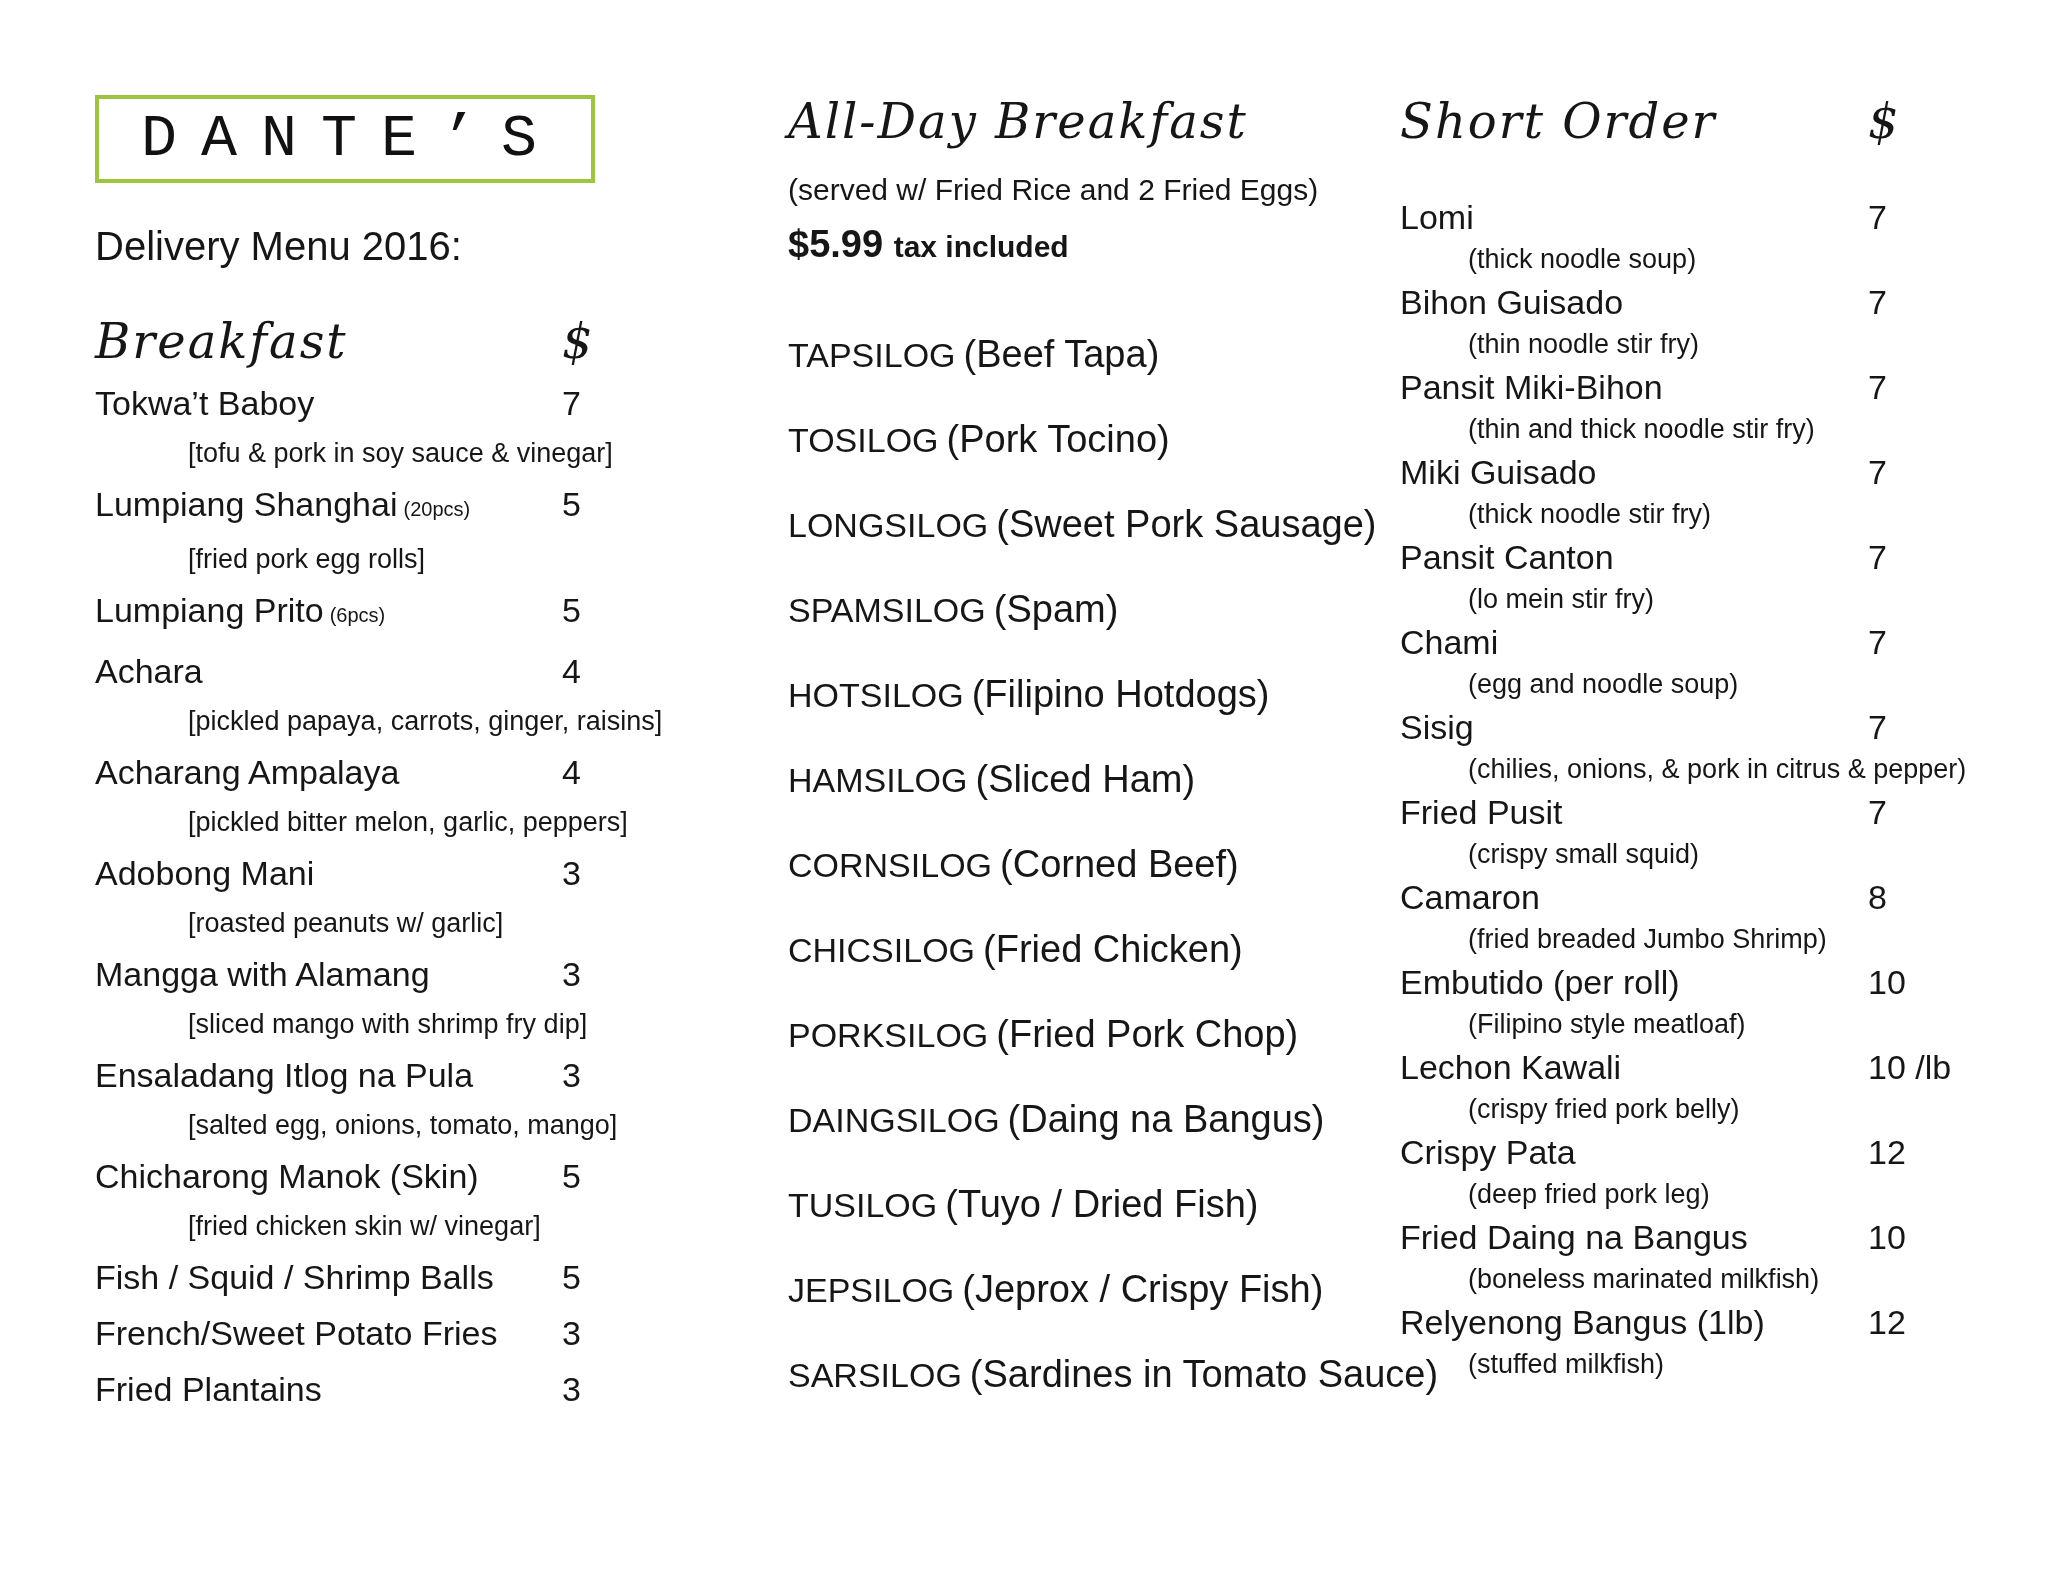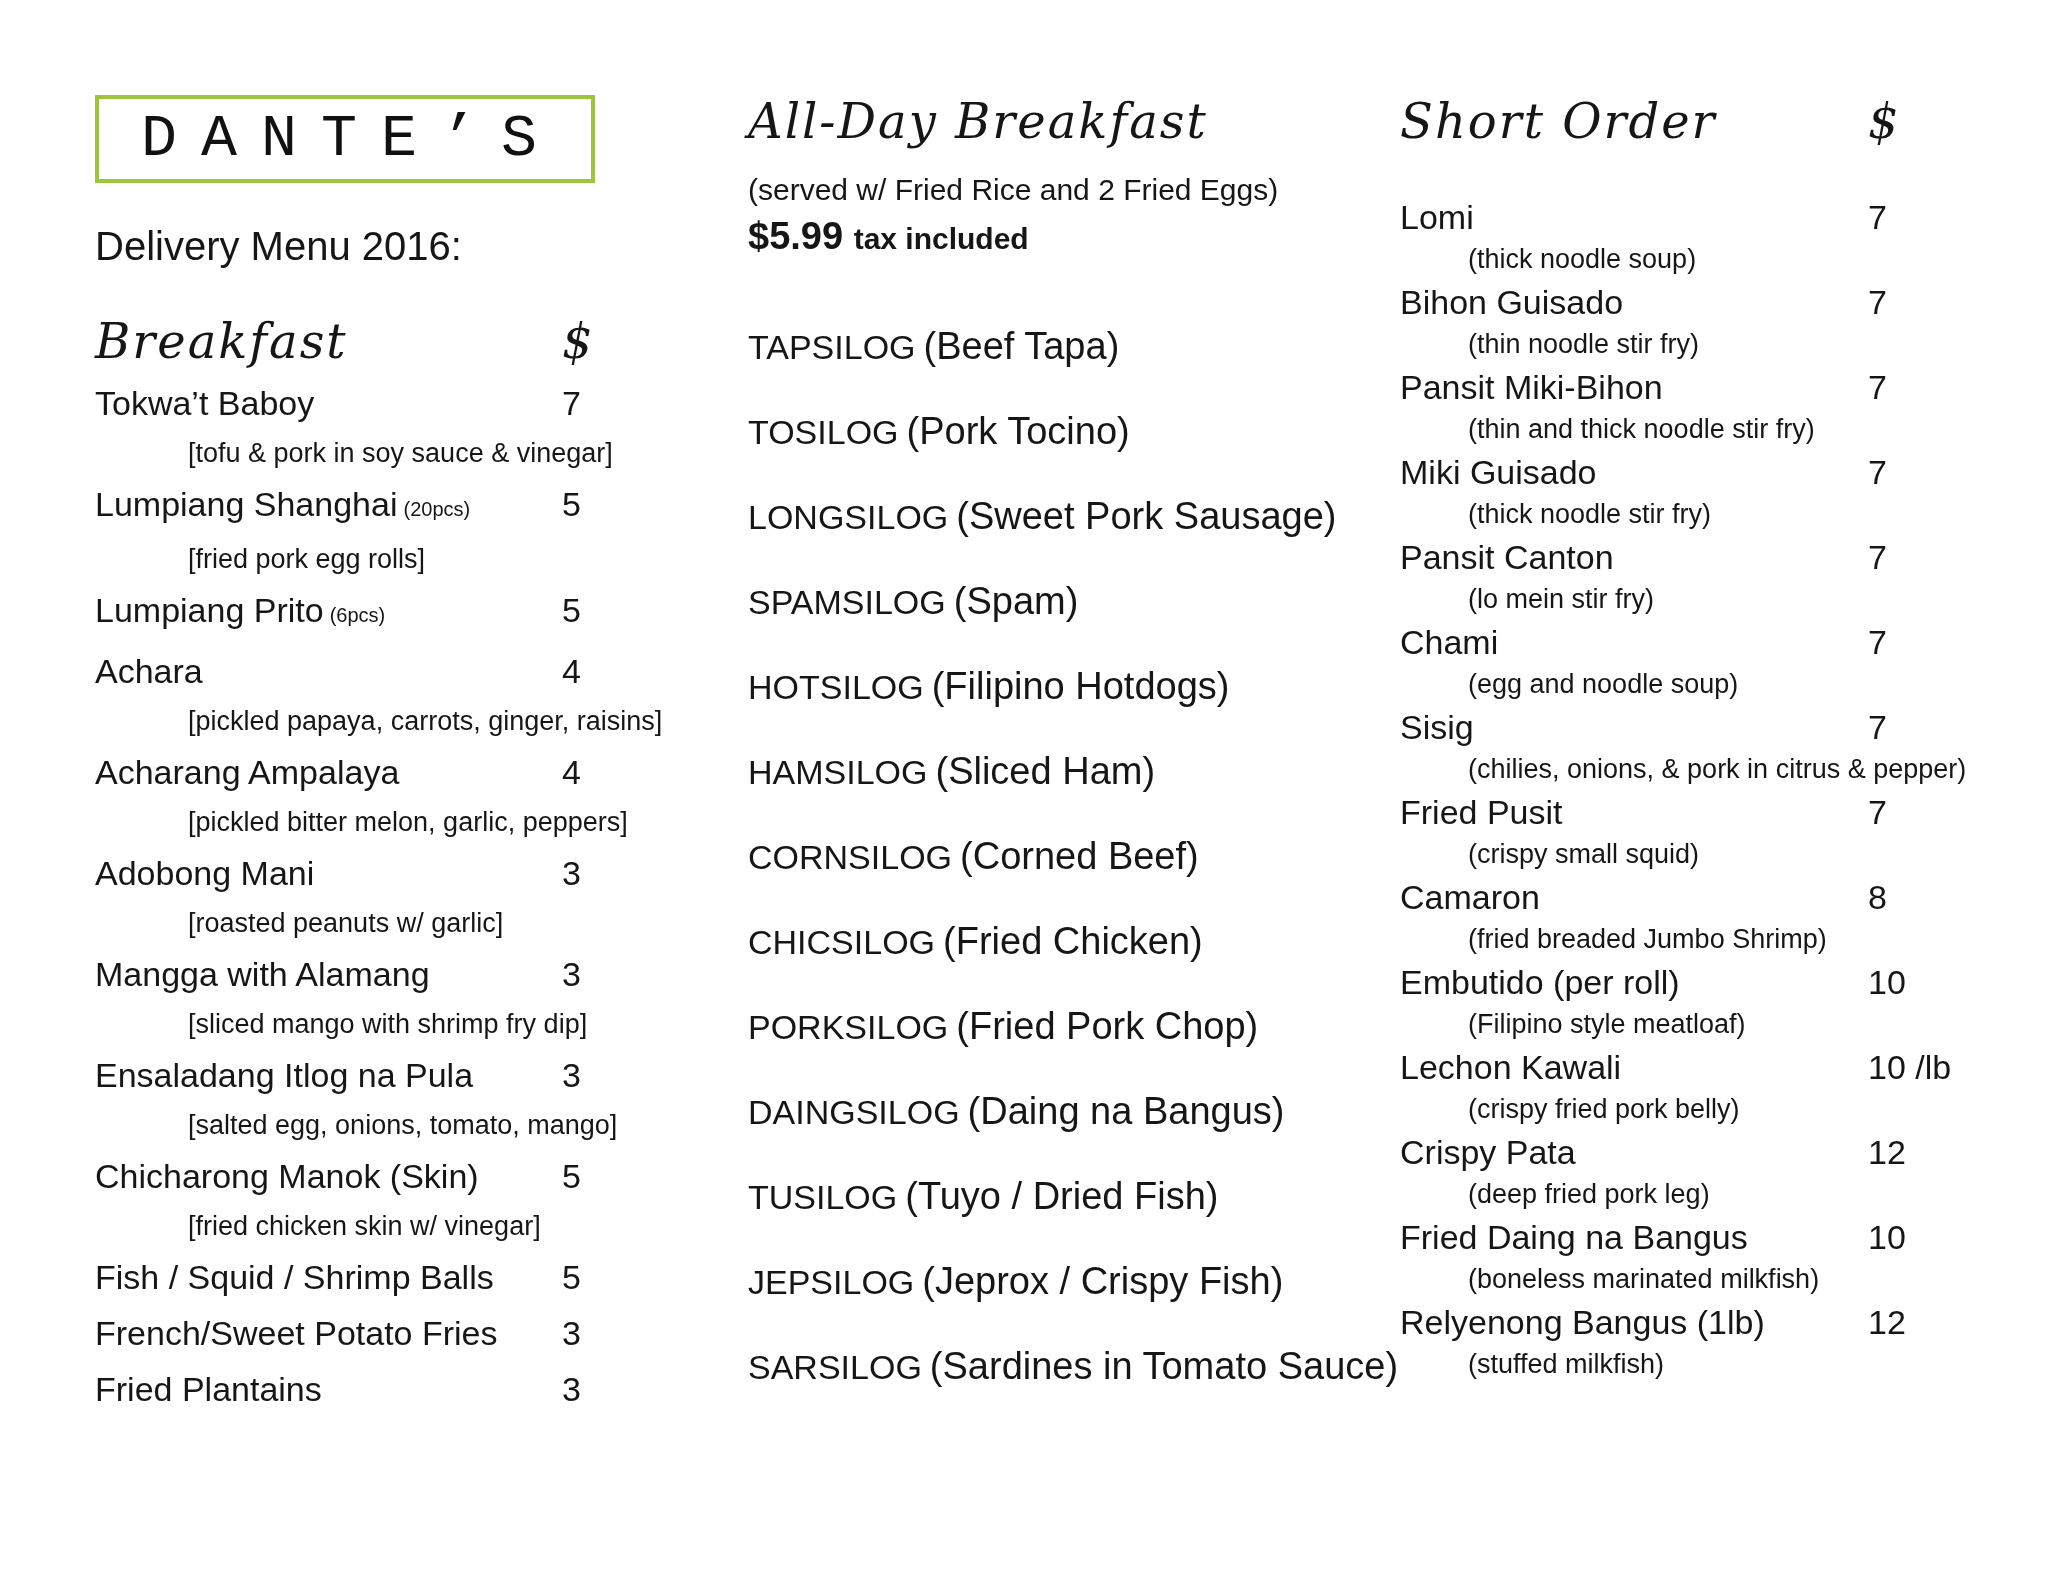--- a/index.html
+++ b/index.html
@@ -2,21 +2,21 @@
 <html><head>
 <meta charset="utf-8">
 <style>
   html,body{margin:0;padding:0;background:#ffffff;}
   .page{
     position:relative;width:2048px;height:1582px;background:#ffffff;
     color:#161616;font-family:"Liberation Sans",sans-serif;overflow:hidden;
   }
   .col{position:absolute;top:95px;}
   .col-starters{left:95px;width:620px;}
-  .col-breakfast{left:748px;width:640px;}
+  .col-breakfast{left:788px;width:640px;}
   .col-shortorder{left:1400px;width:648px;}
 
   
   .logo-box{
     width:492px;height:80px;border:4px solid #9dc63e;
     display:flex;align-items:center;justify-content:center;background:#fff;
   }
   .logo-text{
     font-family:Liberation Mono, monospace;font-size:60px;color:#111;
     letter-spacing:24px;text-indent:12px;white-space:nowrap;line-height:1;
@@ -43,21 +43,21 @@
 
   
   .items-starters{margin-top:8px;}
   .items-starters .item-line{font-size:34px;line-height:56px;}
   .items-starters .item-note{font-size:20px;margin-left:6px;}
   .items-starters .item-price{left:467px;font-size:34px;}
   .items-starters .item-desc{font-size:27px;line-height:45px;padding-left:93px;}
 
   
   .served-note{margin-top:24px;font-size:30px;line-height:38px;white-space:nowrap;}
-  .price-line{margin-top:4px;font-size:38px;line-height:46px;font-weight:bold;white-space:nowrap;}
+  .price-line{margin-top:12px;font-size:38px;line-height:46px;font-weight:bold;white-space:nowrap;}
   .price-line .tax-note{font-size:30px;}
   .items-breakfast{margin-top:42px;}
   .items-breakfast .item-line{font-size:34px;line-height:84px;}
   .items-breakfast .item-note{font-size:38px;margin-left:8px;}
 
   
   .items-shortorder{margin-top:46px;}
   .items-shortorder .item-line{font-size:34px;line-height:48px;}
   .items-shortorder .item-price{left:468px;font-size:34px;}
   .items-shortorder .item-desc{font-size:27px;line-height:37px;padding-left:68px;}

